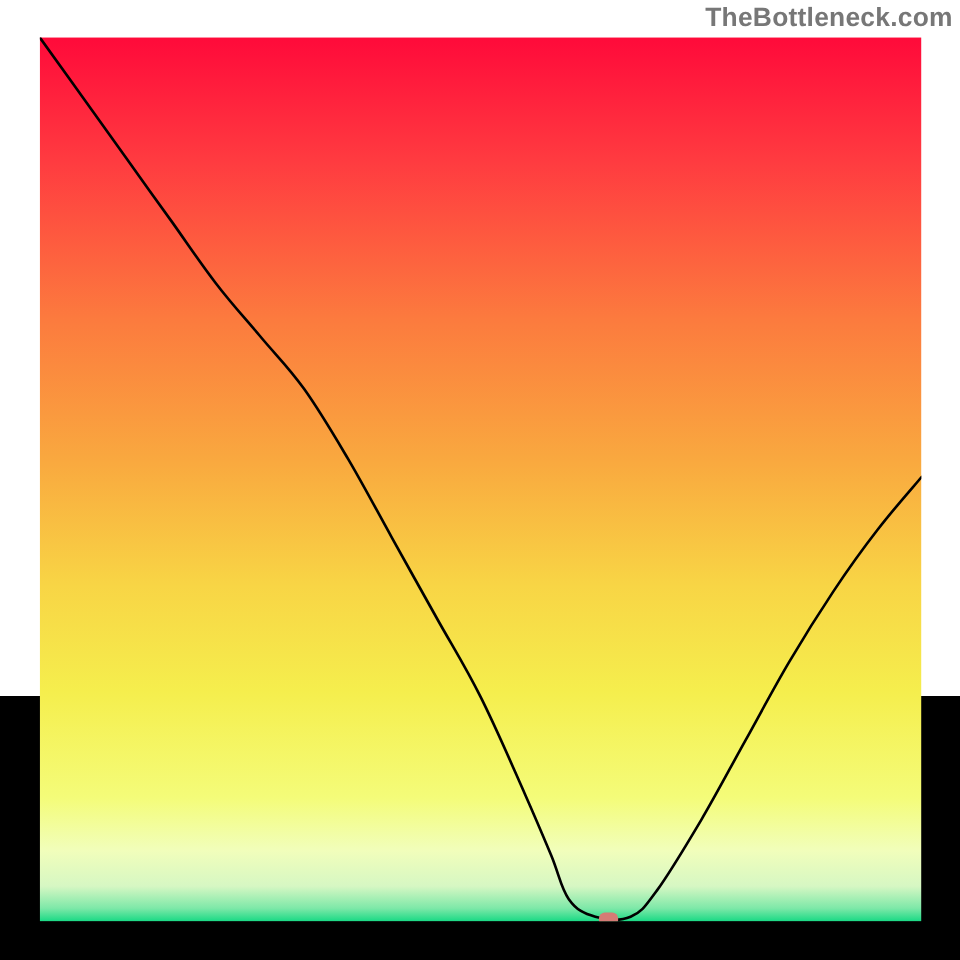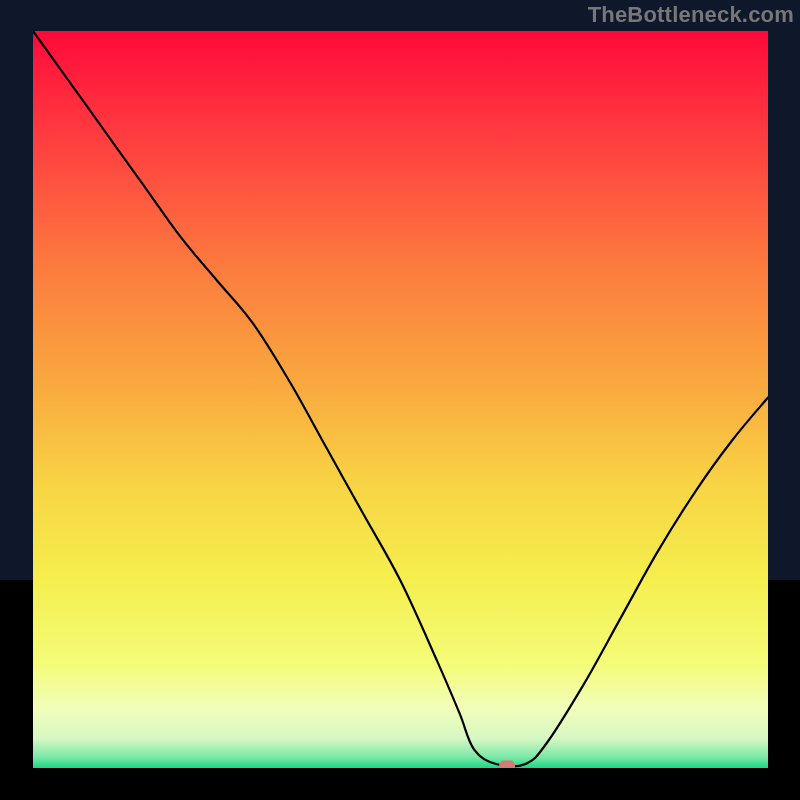--- a/index.html
+++ b/index.html
@@ -8,21 +8,21 @@
     width: 800px;
     height: 800px;
     background: #000;
     overflow: hidden;
     font-family: Arial, Helvetica, sans-serif;
   }
   .frame {
     position: relative;
     width: 800px;
     height: 580px;
-    background: #0f172a;
+    background: #ffffff;
   }
   .watermark {
     position: absolute;
     top: 2px;
     right: 6px;
     color: #777;
     font-size: 22px;
     font-weight: 600;
     letter-spacing: 0.2px;
     z-index: 10;

